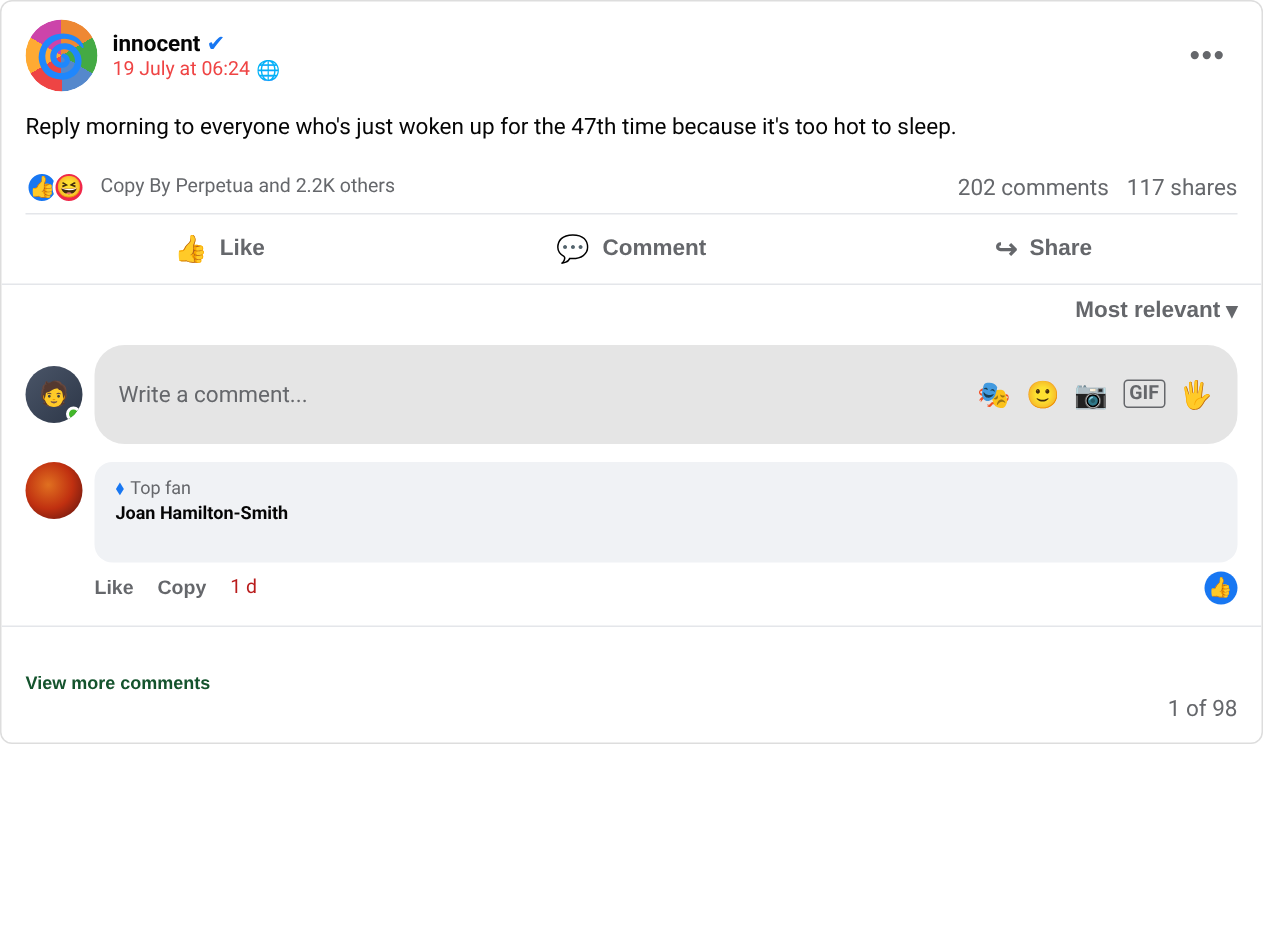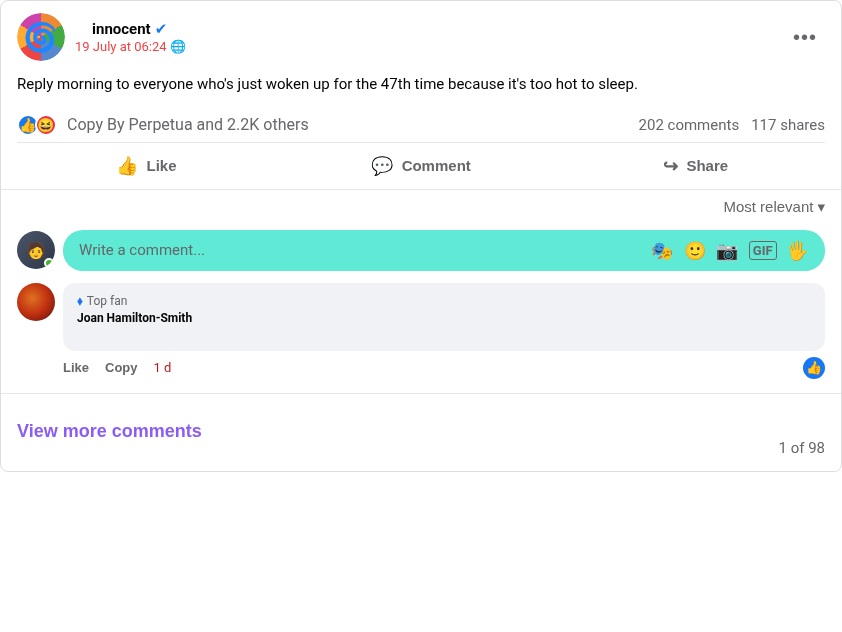--- a/index.html
+++ b/index.html
@@ -53,21 +53,20 @@
     }
     .post-author-line {
       display: flex;
       align-items: center;
       gap: 4px;
     }
     .author-name {
       font-weight: 700;
       font-size: 15px;
       color: #050505;
-      margin-left: 17px;
     }
     .verified-icon {
       color: #1877F2;
       font-size: 15px;
     }
     .post-timestamp {
       font-size: 13px;
       color: #ef4444;
       display: flex;
       align-items: center;
@@ -122,21 +121,21 @@
       align-items: center;
       justify-content: center;
       font-size: 14px;
       margin-right: -4px;
       border: 2px solid #fff;
     }
     .reaction-badge.like { background: #1877F2; }
     .reaction-badge.love { background: #F02849; }
     .reactions-count-text {
       margin-left: 8px;
-      font-size: 16px;
+      font-size: 13px;
       color: #65676B;
     }
     .reactions-right {
       font-size: 15px;
       color: #65676B;
       display: flex;
       gap: 12px;
     }
 
     
@@ -180,21 +179,21 @@
     .sort-row {
       display: flex;
       justify-content: flex-end;
       padding: 8px 16px 6px 16px;
     }
     .sort-btn {
       background: none;
       border: none;
       cursor: pointer;
       font-size: 15px;
-      font-weight: 400;
+      font-weight: 700;
       color: #65676B;
       display: flex;
       gap: 4px;
     }
 
     
     .comment-input-row {
       display: flex;
       align-items: center;
       gap: 8px;
@@ -216,24 +215,24 @@
       bottom: 1px;
       right: 1px;
       width: 10px;
       height: 10px;
       background: #42b72a;
       border-radius: 50%;
       border: 2px solid #fff;
     }
     .comment-input-box {
       flex: 1;
-      background: #5eead4;
+      background: #e5e5e5;
       border: none;
       border-radius: 20px;
-      padding: 10px 16px;
+      padding: 22px 16px;
       font-size: 15px;
       color: #65676B;
       outline: none;
       cursor: text;
       display: flex;
       align-items: center;
       justify-content: space-between;
     }
     .comment-input-placeholder {
       color: #65676B;
@@ -335,23 +334,23 @@
       justify-content: space-between;
       align-items: center;
       padding: 12px 16px 14px 16px;
       border-top: 1px solid #E4E6EA;
       margin-top: 6px;
     }
     .view-more-btn {
       background: none;
       border: none;
       cursor: pointer;
-      font-size: 18px;
+      font-size: 12px;
       font-weight: 700;
-      color: #8b5cf6;
+      color: #14532d;
       padding: 0;
     }
     .page-count {
       font-size: 15px;
       color: #65676B;
       margin-top: 33px;
     }
   </style>
 </head>
 <body>

